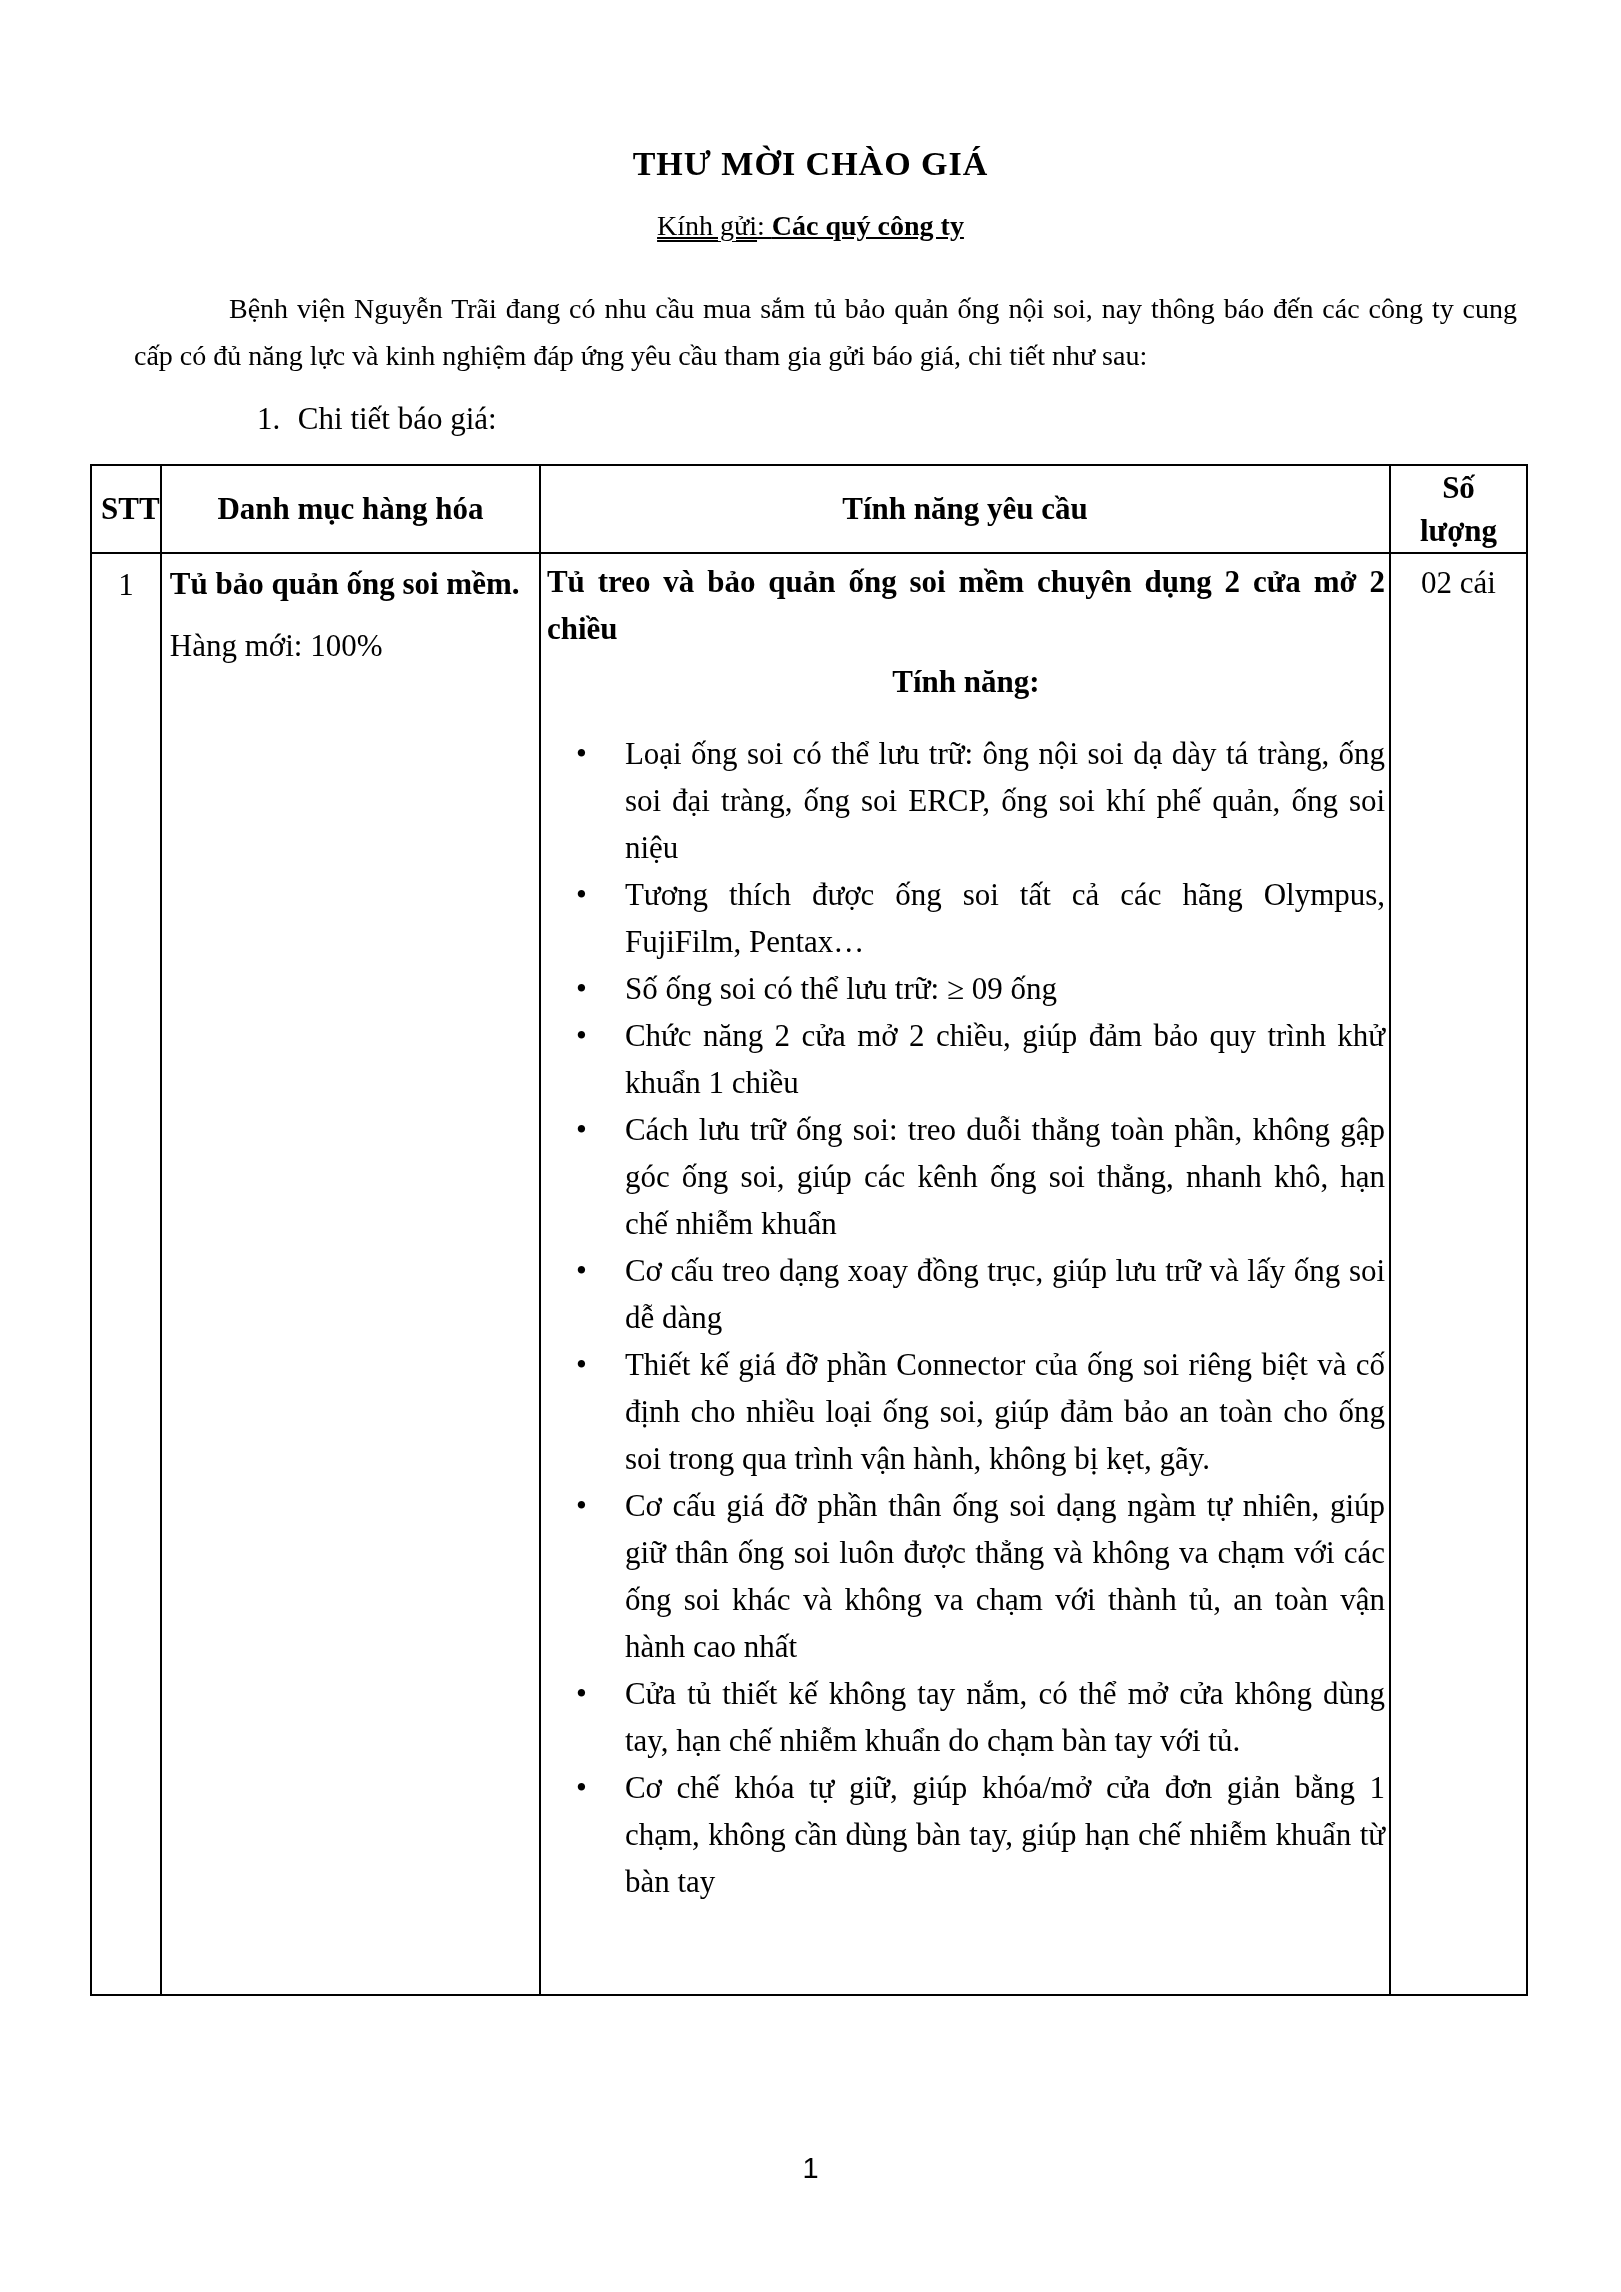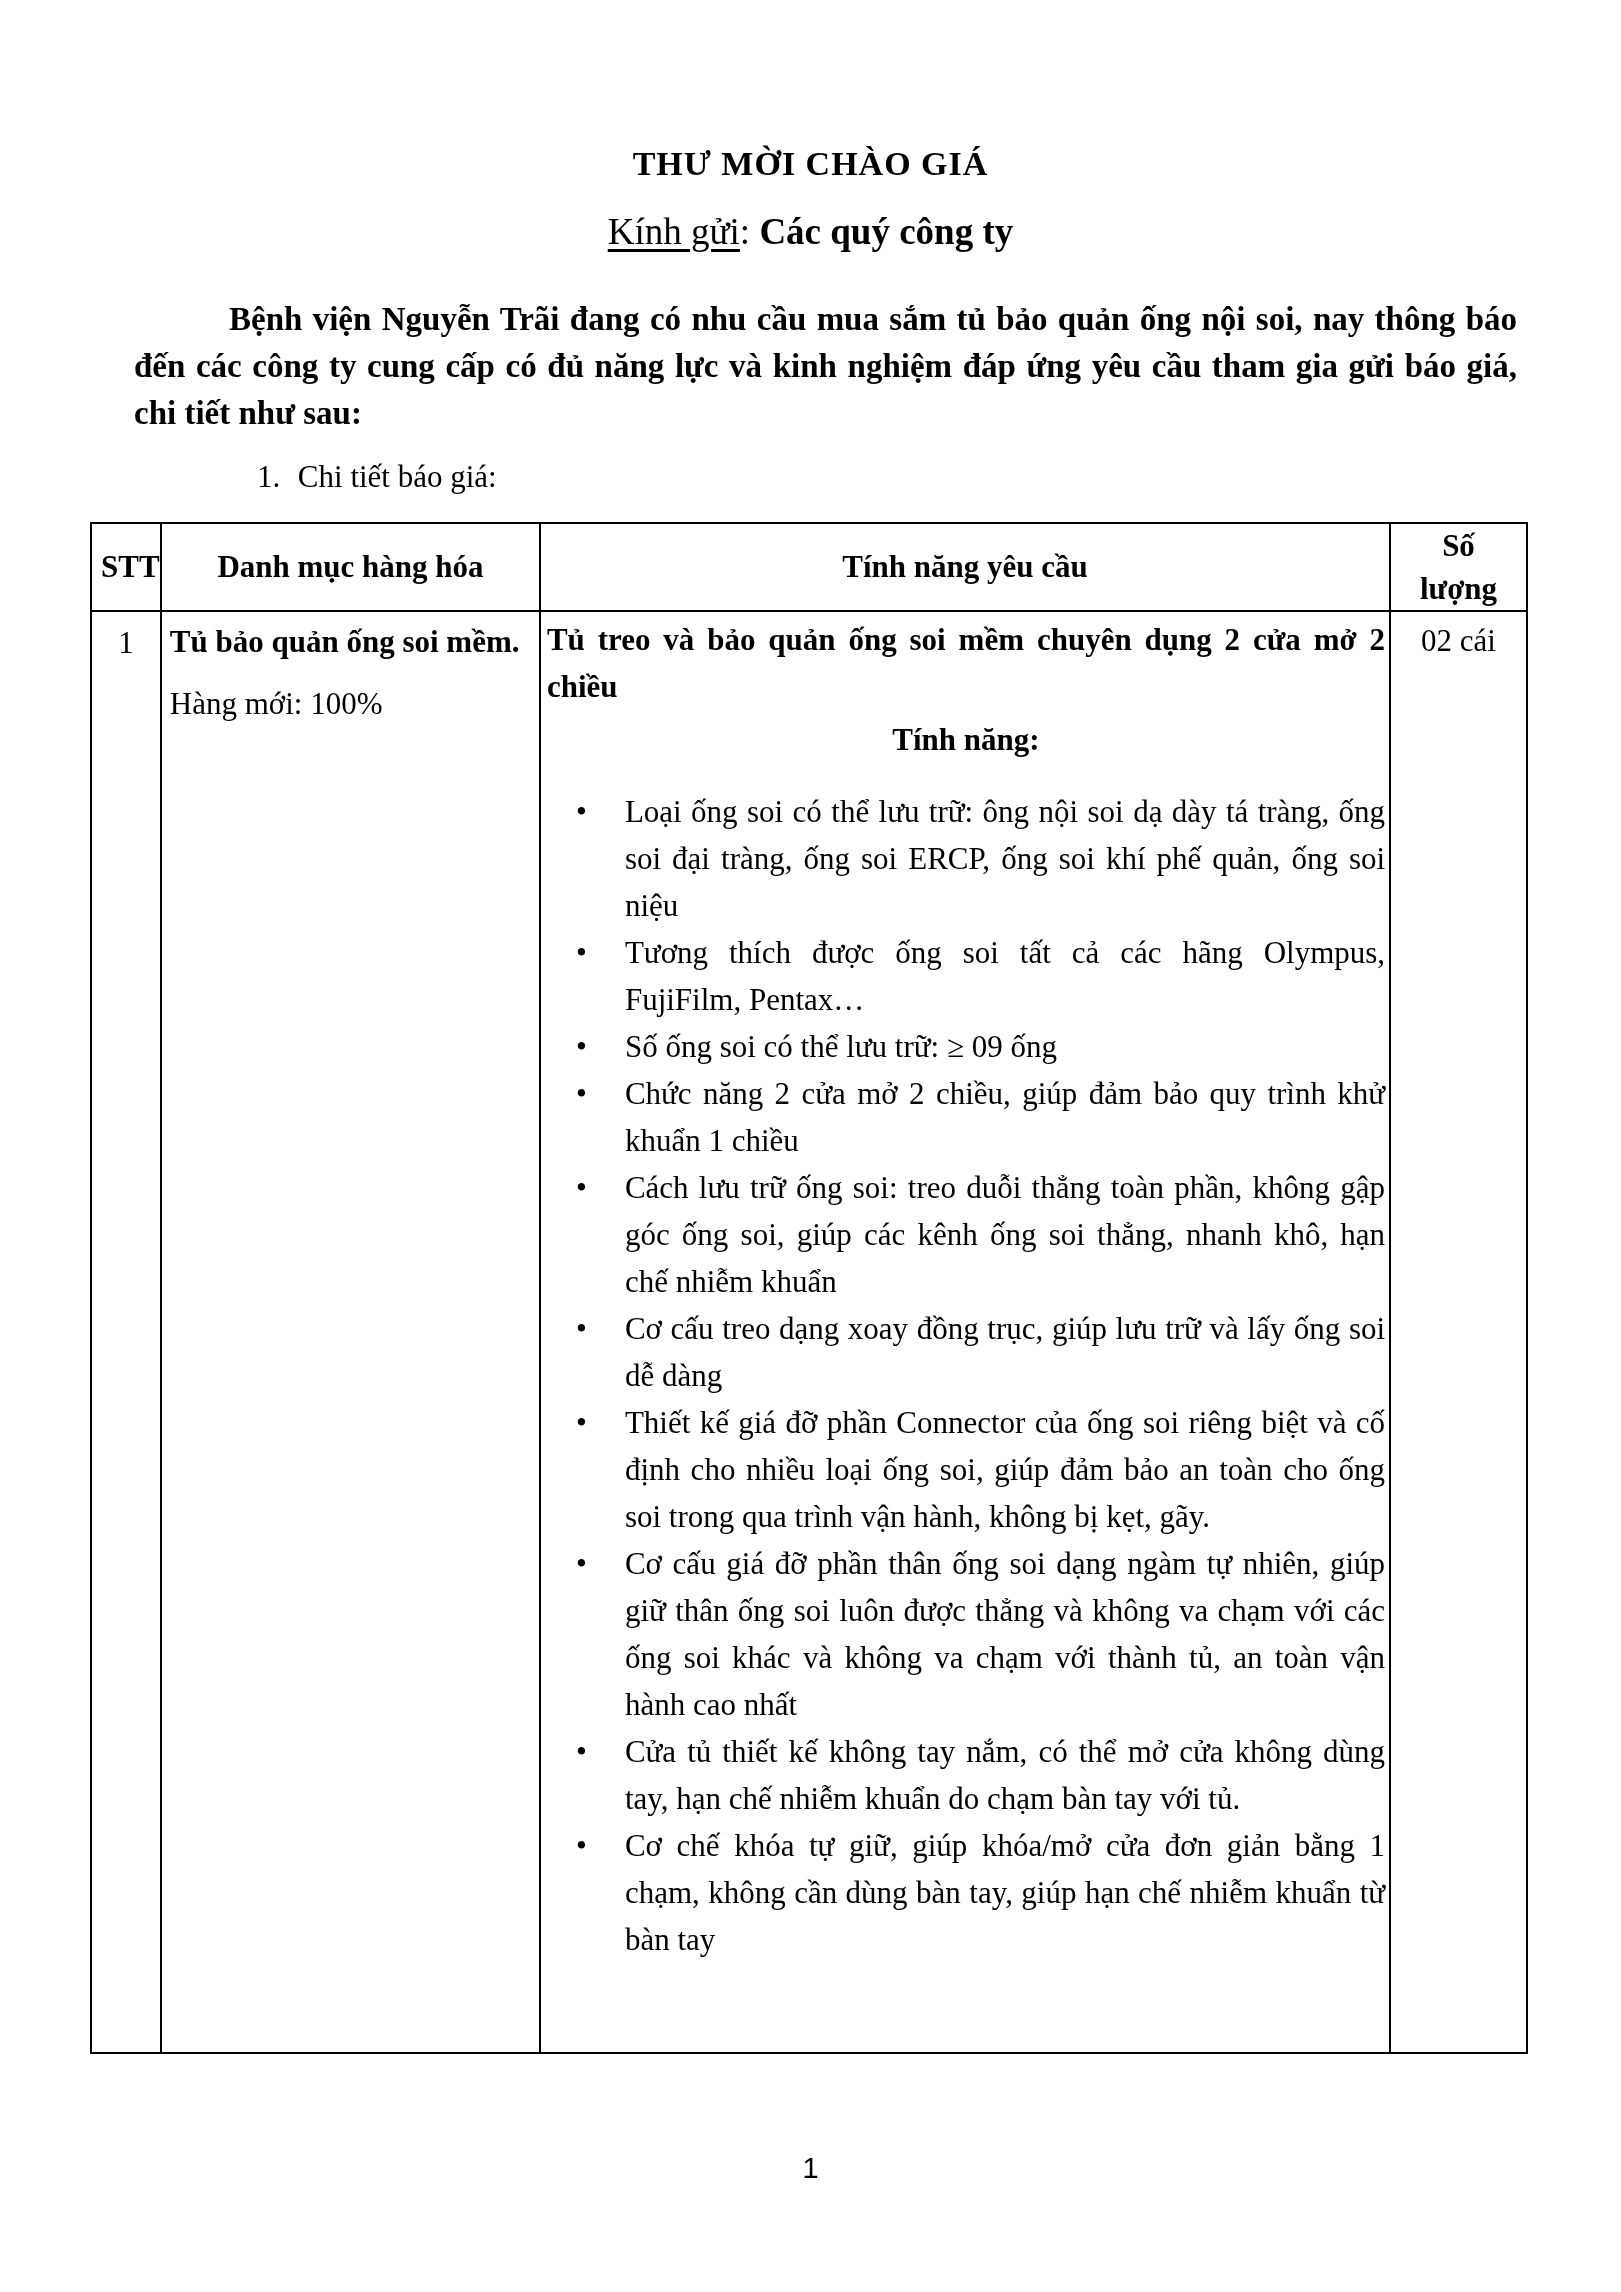--- a/index.html
+++ b/index.html
@@ -16,31 +16,31 @@
     margin: 0;
     padding-top: 145px;
     text-align: center;
     font-size: 34px;
     font-weight: 700;
     letter-spacing: 1px;
   }
   .salutation {
     margin: 27.4px 0 0 0;
     text-align: center;
-    font-size: 37px;
+    font-size: 28px;
+    text-decoration: underline;
   }
   .salutation .label { text-decoration: underline; text-underline-offset: 4.9px; }
   .salutation .value { font-weight: 700; }
   .intro {
     margin: 43px 104px 0 134px;
-    font-size: 33px;
+    font-size: 28px;
     line-height: 47px;
     text-align: justify;
     text-indent: 95px;
-    font-weight: bold;
   }
   .section-line {
     margin: 15.7px 0 0 257px;
     font-size: 31px;
     line-height: 47px;
   }
   .section-number { display: inline-block; margin-right: 17.6px; }
   table.quote-table {
     margin: 21.6px 0 0 90px;
     width: 1436px;

